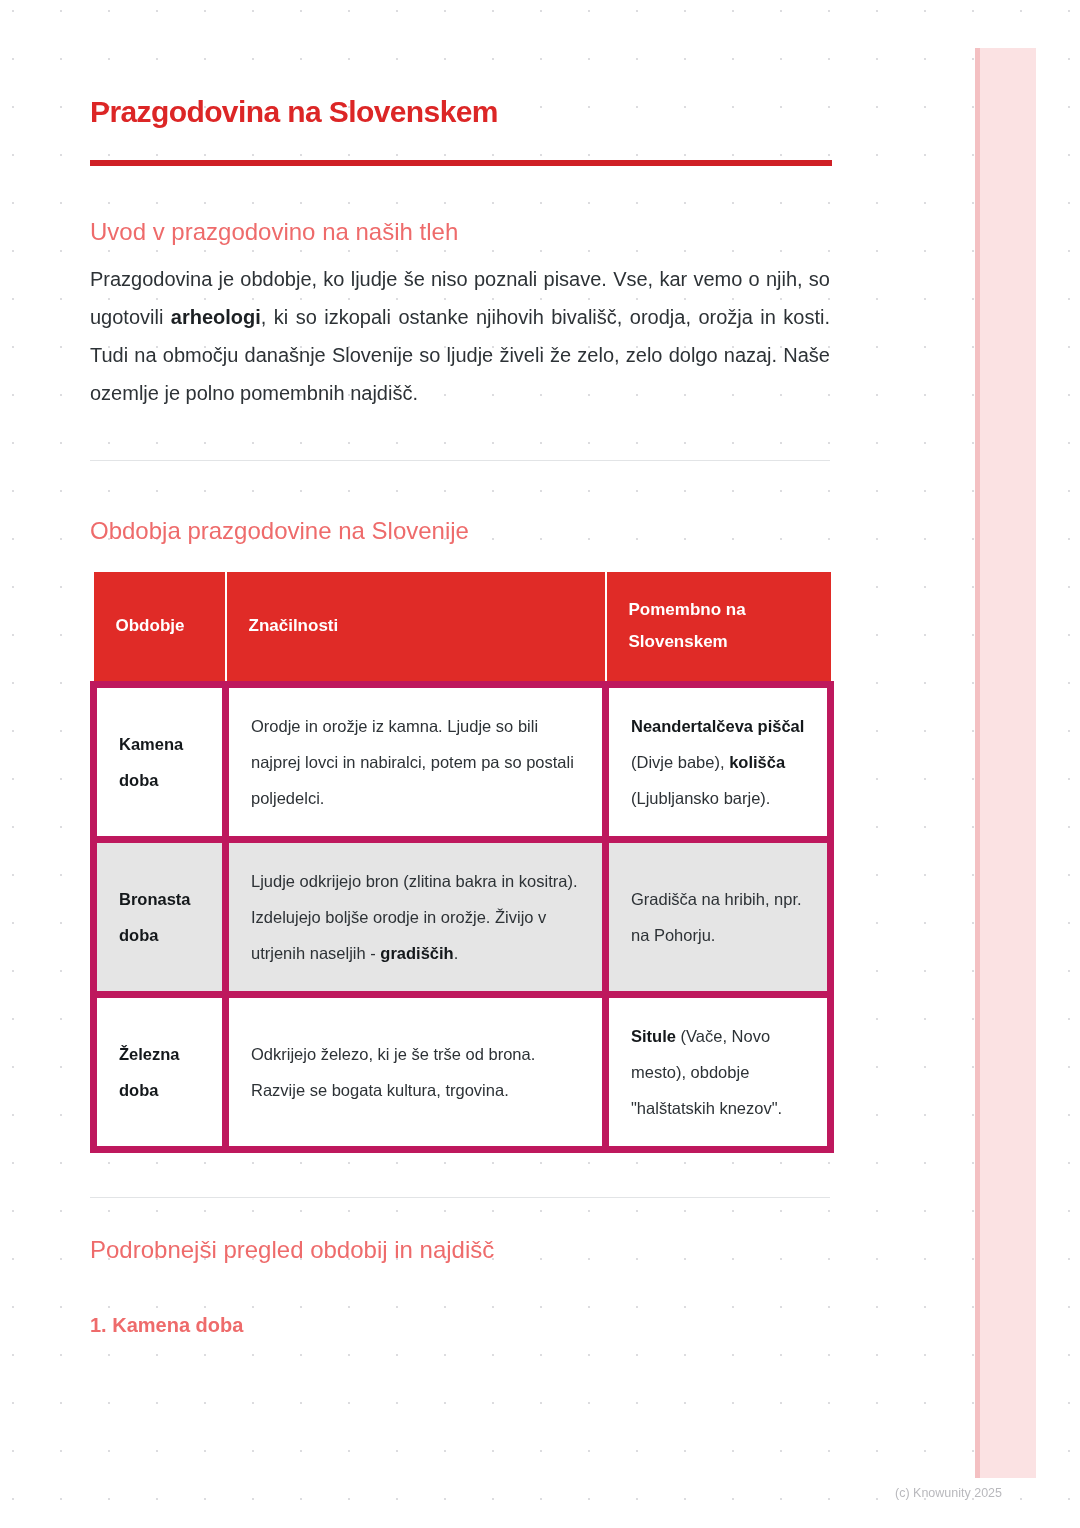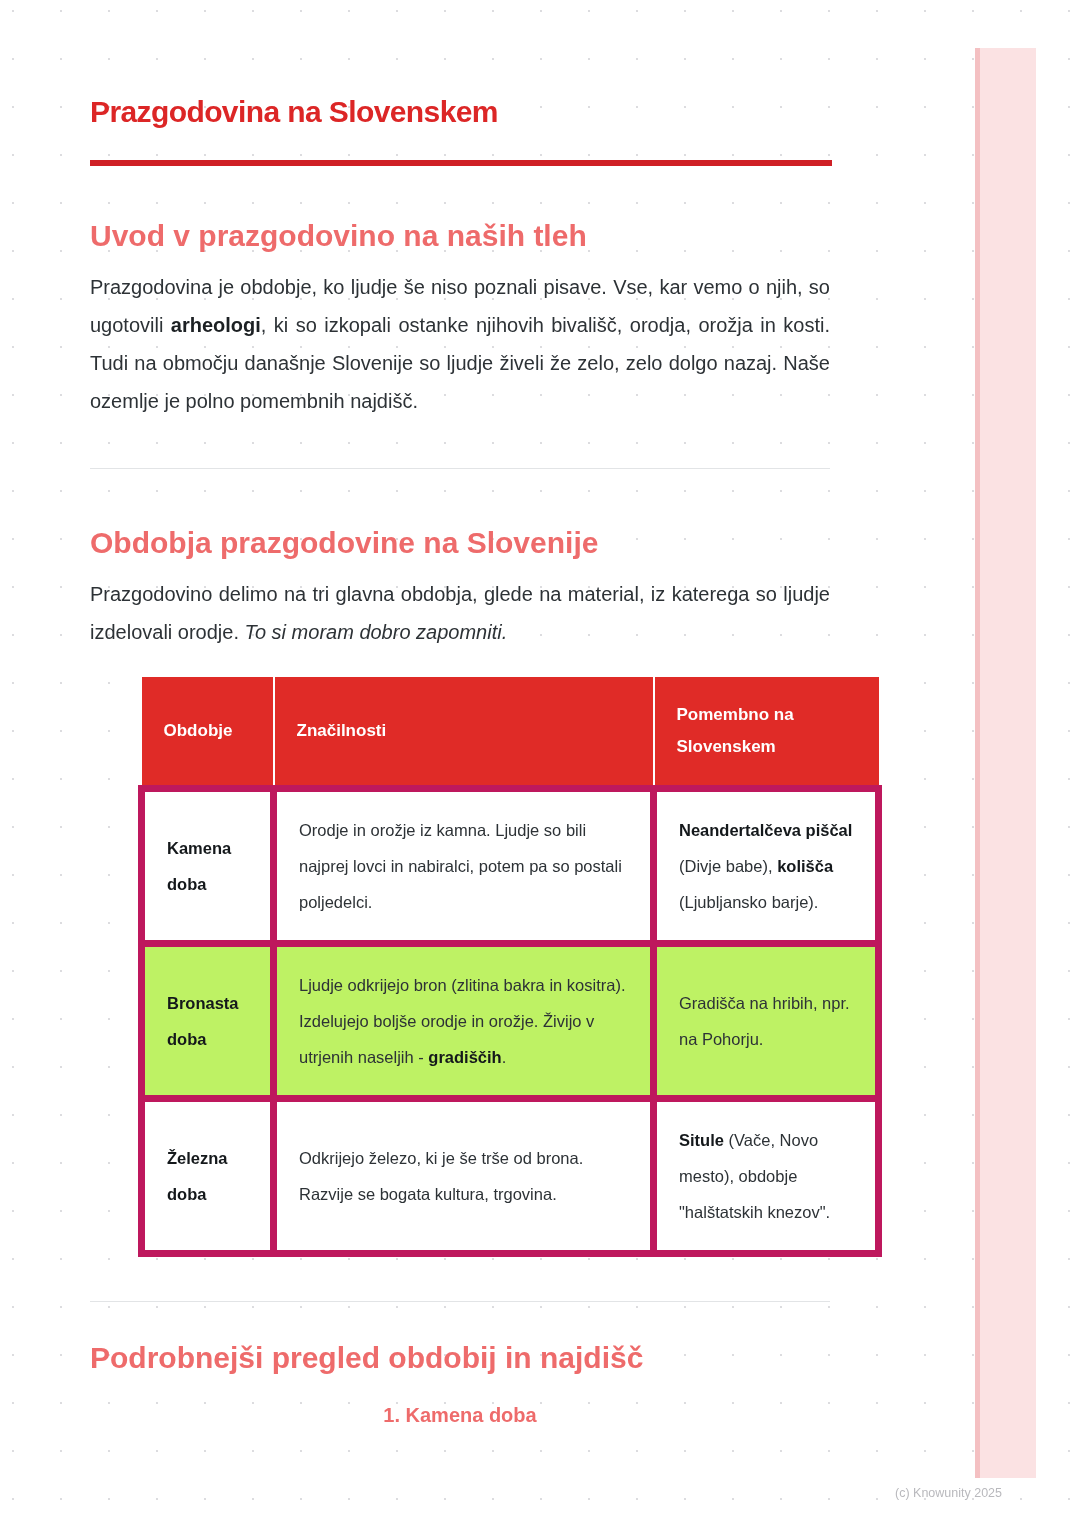--- a/index.html
+++ b/index.html
@@ -74,22 +74,22 @@
   }
   .title-rule {
     height: 6px;
     background: #CF2026;
     width: 742px;
     margin-top: 32px;
   }
 
   
   .section-h {
-    font-size: 30px;
-    font-weight: bold;
+    font-size: 24px;
+    font-weight: normal;
     color: #EE6B6B;
     line-height: 1.2;
   }
   .section-h.mt1 { margin-top: 56px; }
 
   .para {
     font-size: 20px;
     line-height: 38px;
     color: #2d3236;
     text-align: justify;
@@ -103,21 +103,20 @@
     background: #e2e4e6;
     margin: 0;
   }
 
   
   .tbl {
     border-collapse: collapse;
     width: 737px;
     table-layout: fixed;
     background: transparent;
-    margin-left: 48px;
   }
   .tbl th {
     background: #E02B27;
     color: #ffffff;
     font-size: 17px;
     font-weight: bold;
     text-align: left;
     padding: 22px 22px;
     vertical-align: middle;
     line-height: 32px;
@@ -128,35 +127,34 @@
 
   .tbl td {
     font-size: 16.5px;
     color: #2d3236;
     padding: 20px 22px;
     vertical-align: middle;
     line-height: 36px;
     border: 7px solid #be185d;
     background: #ffffff;
   }
-  .tbl tr.alt td { background: #bef264; }
+  .tbl tr.alt td { background: #e5e5e5; }
   .tbl td b { font-weight: bold; color: #14181b; }
   .tbl td.period { font-weight: bold; color: #14181b; }
 
   .col-1 { width: 132px; }
   .col-2 { width: 380px; }
   .col-3 { width: 225px; }
 
   
   .sub-h {
     font-size: 20px;
     font-weight: bold;
     color: #EE6B6B;
-    margin-top: 28px;
-    text-align: center;
+    margin-top: 50px;
   }
 
   
   #watermark {
     position: absolute;
     left: 895px;
     top: 1486px;
     font-size: 12.5px;
     color: #b9b9bd;
     z-index: 4;
@@ -177,21 +175,20 @@
     <div class="title-rule"></div>
 
     <h2 class="section-h" style="margin-top:52px;">Uvod v prazgodovino na naših tleh</h2>
 
     <p class="para"><span>Prazgodovina je obdobje, ko ljudje še niso poznali pisave. Vse, kar vemo o njih, so ugotovili </span><b>arheologi</b><span>, ki so izkopali ostanke njihovih bivališč, orodja, orožja in kosti. Tudi na območju današnje Slovenije so ljudje živeli že zelo, zelo dolgo nazaj. Naše ozemlje je polno pomembnih najdišč.</span></p>
 
     <div class="hr-soft" style="margin-top:48px;"></div>
 
     <h2 class="section-h mt1">Obdobja prazgodovine na Slovenije</h2>
 
-    <p class="para"><span>Prazgodovino delimo na tri glavna obdobja, glede na material, iz katerega so ljudje izdelovali orodje. </span><i>To si moram dobro zapomniti.</i></p>
 
     <div style="margin-top:26px;">
       <table class="tbl">
         <thead>
           <tr>
             <th class="col-1">Obdobje</th>
             <th class="col-2">Značilnosti</th>
             <th class="col-3">Pomembno na Slovenskem</th>
           </tr>
         </thead>

